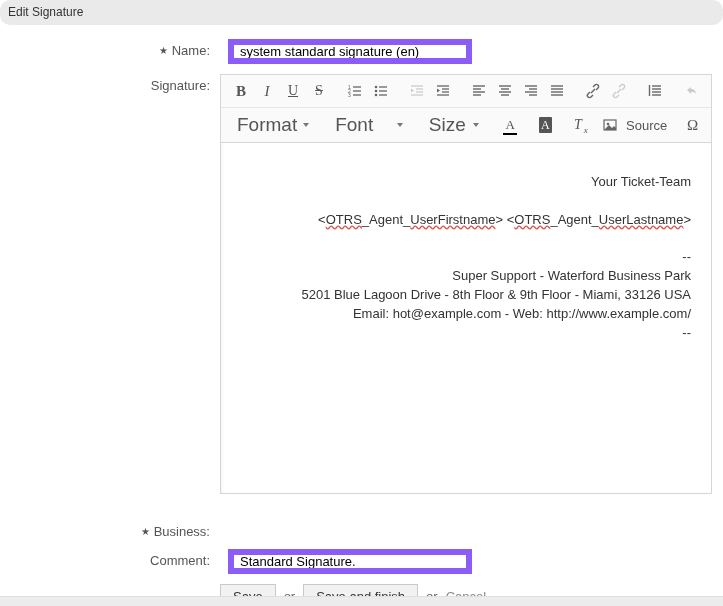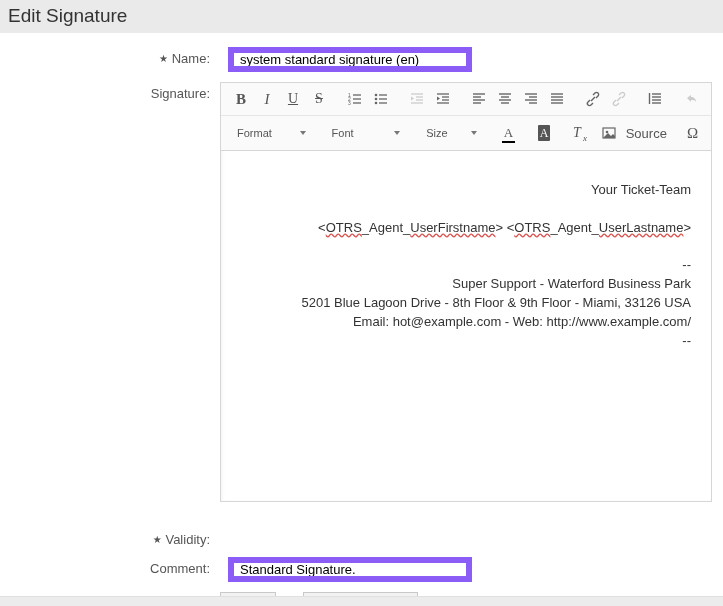--- a/index.html
+++ b/index.html
@@ -9,22 +9,23 @@
     font-size: 13px;
     color: #333;
     background: #fff;
     width: 723px;
     height: 606px;
     overflow: hidden;
   }
   .header {
     background: #eaeaea;
     padding: 5px 8px 6px;
-    font-size: 19px;
+    font-size: 12px;
     color: #333;
+    border-radius: 10px;
   }
   .form-area {
     padding-top: 14px;
   }
   .row {
     display: flex;
     align-items: flex-start;
     margin-bottom: 10px;
   }
   .label-col {
@@ -88,21 +89,21 @@
   .tb-sep {
     width: 8px;
   }
   .tb-select {
     display: flex;
     align-items: center;
     height: 26px;
     padding: 0 6px 0 8px;
     margin-right: 10px;
     color: #555;
-    font-size: 11px;
+    font-size: 19px;
     width: 78px;
     justify-content: space-between;
     cursor: pointer;
   }
   .tb-select .tri {
     width: 0; height: 0;
     border-left: 3px solid transparent;
     border-right: 3px solid transparent;
     border-top: 4px solid #777;
     margin-left: 6px;
@@ -397,21 +398,21 @@
           <p>Email: hot@example.com - Web: http://www.example.com/</p>
           <p>--</p>
         </div>
       </div>
     </div>
   </div>
 
   <div class="row">
     <div class="label-col">
       <span class="star">★</span>
-      <span>Validity:</span>
+      <span>Business:</span>
     </div>
   </div>
 
   <div class="row">
     <div class="label-col">
       <span>Comment:</span>
     </div>
     <div class="field-col">
       <input class="text" type="text" value="Standard Signature." style="">
     </div>

